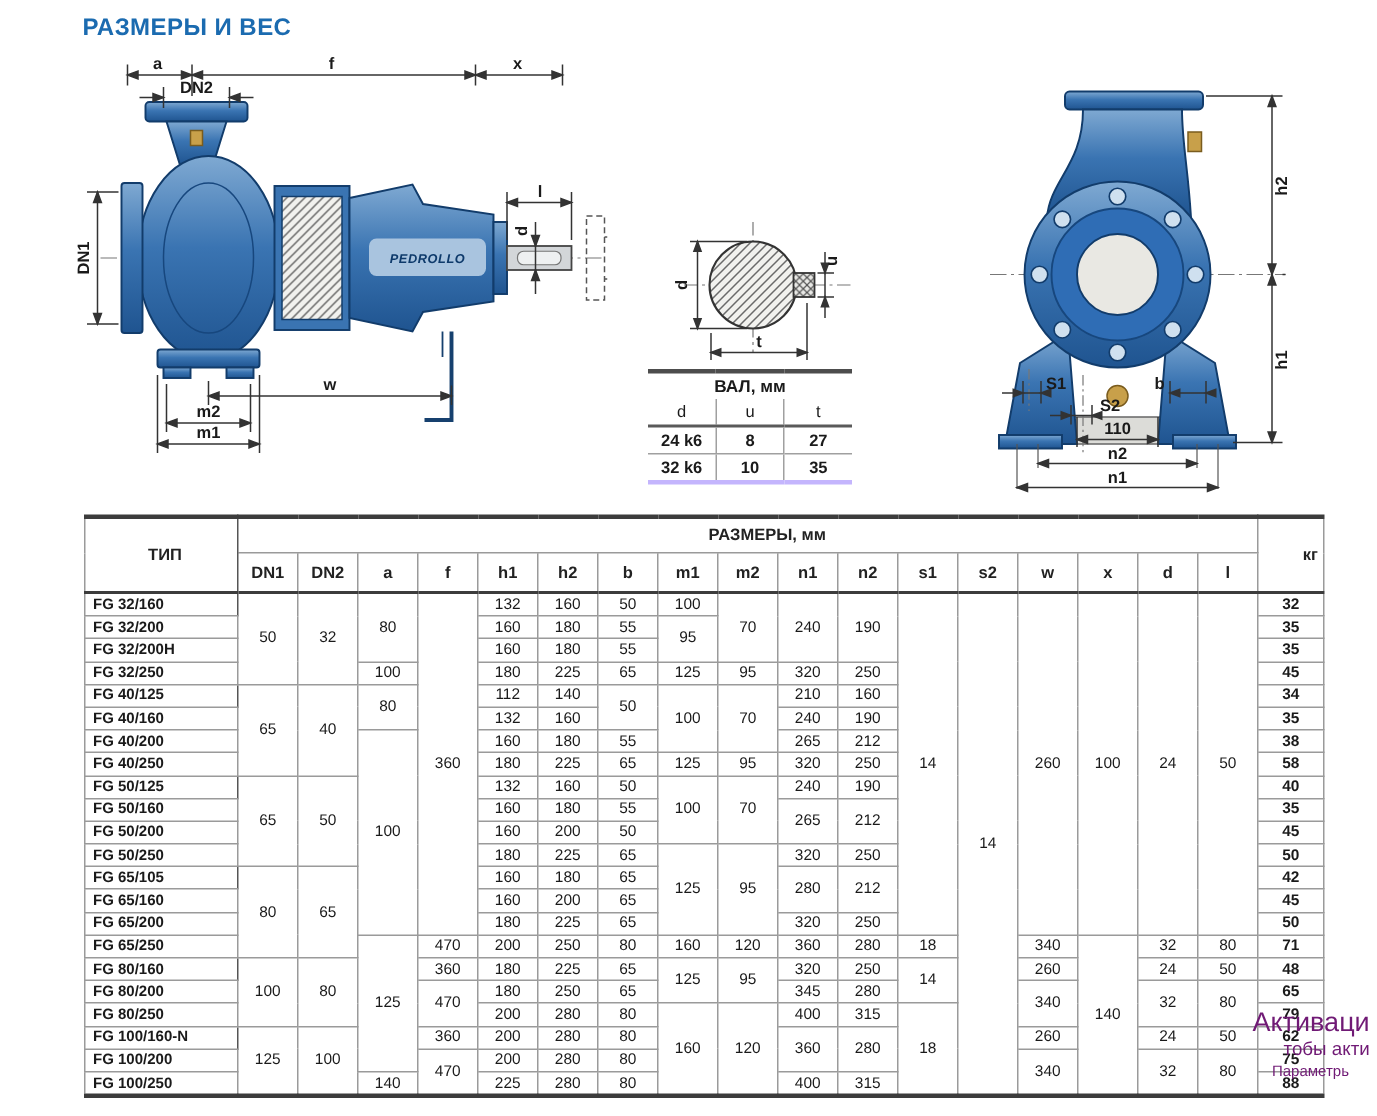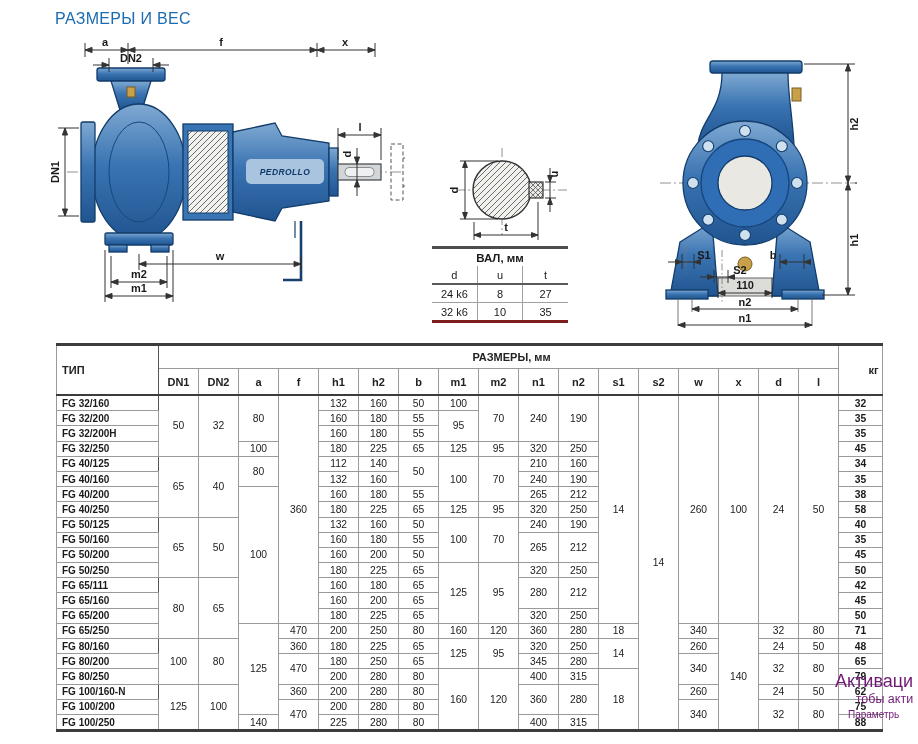--- a/index.html
+++ b/index.html
@@ -1,47 +1,47 @@
 <!DOCTYPE html>
 <html><head>
 <meta charset="utf-8">
 <style>
   html,body{margin:0;padding:0;background:#fff;}
   body{width:918px;height:744px;overflow:hidden;position:relative;
        font-family:"Liberation Sans",sans-serif;-webkit-font-smoothing:antialiased;}
   .page{position:absolute;left:0;top:0;width:918px;height:744px;background:#ffffff;}
-  .title{position:absolute;left:55px;top:10px;font-size:16px;font-weight:normal;
+  .title{position:absolute;left:55px;top:10px;font-size:16px;font-weight:bold;
          color:#1b6bb0;letter-spacing:.3px;}
   
   .side-view{position:absolute;left:45px;top:32px;width:360px;height:300px;}
   .shaft-section{position:absolute;left:438px;top:140px;width:145px;height:108px;}
   .front-view{position:absolute;left:652px;top:50px;width:260px;height:295px;}
   svg text.dim{font-family:"Liberation Sans",sans-serif;font-size:11px;font-weight:bold;fill:#1a1a1a;}
   svg text.brand{font-family:"Liberation Sans",sans-serif;font-size:8.5px;font-weight:bold;
                  font-style:italic;fill:#0e3a6b;letter-spacing:.4px;}
   
   .shaft-table{position:absolute;left:432px;top:246px;width:136px;border-collapse:collapse;
                font-size:11px;color:#1a1a1a;table-layout:fixed;}
-  .shaft-table th,.shaft-table td{padding:0;text-align:center;height:17px;}
+  .shaft-table th,.shaft-table td{padding:0;text-align:center;height:17px;font-weight:bold;}
   .shaft-table .ttl th{border-top:3px solid #4d4d4d;font-weight:bold;font-size:11.5px;}
   .shaft-table .cols th{font-weight:normal;border-bottom:2px solid #5a5a5a;}
   .shaft-table .cols th + th,.shaft-table .data td + td{border-left:1px solid #a0a0a0;}
   .shaft-table .data td{border-bottom:1px solid #a0a0a0;}
-  .shaft-table .data:last-child td{border-bottom:3px solid #7f1d1d;}
+  .shaft-table .data:last-child td{border-bottom:3px solid #c4b5fd;}
   
   .dims-wrap{position:absolute;left:56px;top:343px;}
   .dims-table{border-collapse:collapse;table-layout:fixed;font-size:10.3px;color:#1a1a1a;
               border-top:3px solid #3c3c3c;border-bottom:3px solid #3c3c3c;
               border-left:1px solid #8d8d8d;border-right:1px solid #8d8d8d;}
   .dims-table th,.dims-table td{border:1px solid #9a9a9a;padding:0;text-align:center;
               overflow:hidden;white-space:nowrap;}
   .dims-table thead th{font-size:11px;color:#222;}
   .dims-table .hr1 th{height:22px;padding-left:26px;}
   .dims-table .hr2 th{height:25px;border-bottom:2.5px solid #3c3c3c;font-weight:bold;}
-  .dims-table th.type-h{text-align:left;padding-left:5px;border-bottom:2.5px solid #3c3c3c;
+  .dims-table th.type-h{text-align:center;padding-left:5px;border-bottom:2.5px solid #3c3c3c;
               border-right:1.5px solid #555;}
   .dims-table th.kg-h{border-bottom:2.5px solid #3c3c3c;}
   .dims-table td{height:14.2px;}
   .dims-table td.type-c{text-align:left;padding-left:5px;font-weight:bold;font-size:10px;
               border-right:1.5px solid #555;}
   .dims-table td.kg-c{font-weight:bold;}
   
   .watermark{position:absolute;left:835px;top:671px;z-index:6;color:#701a75;
              pointer-events:none;white-space:nowrap;}
   .watermark .w1{font-size:18px;line-height:20px;}
@@ -508,21 +508,21 @@
             <td>180</td>
             <td>225</td>
             <td>65</td>
             <td rowspan="4">125</td>
             <td rowspan="4">95</td>
             <td>320</td>
             <td>250</td>
             <td class="kg-c">50</td>
           </tr>
           <tr>
-            <td class="type-c">FG 65/111</td>
+            <td class="type-c">FG 65/105</td>
             <td rowspan="4">80</td>
             <td rowspan="4">65</td>
             <td>160</td>
             <td>180</td>
             <td>65</td>
             <td rowspan="2">280</td>
             <td rowspan="2">212</td>
             <td class="kg-c">42</td>
           </tr>
           <tr>

